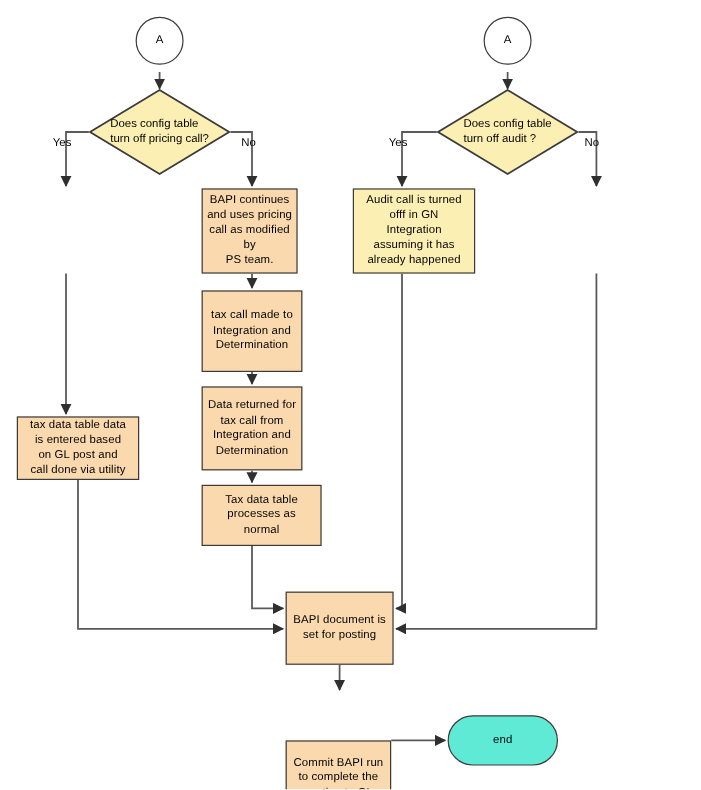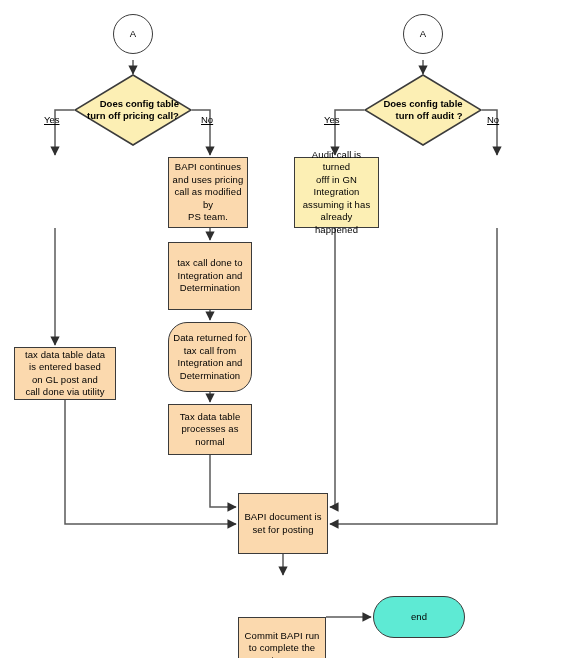--- a/index.html
+++ b/index.html
@@ -74,34 +74,32 @@
   }
   .diamond-label {
     position: absolute;
     left: 0;
     top: 0;
     width: 100%;
     height: 100%;
     display: flex;
     align-items: center;
     justify-content: center;
-    text-align: right;
+    text-align: left;
     font-size: 9.5px;
     line-height: 12.5px;
     color: #000000;
     white-space: pre-line;
-    font-weight: bold;
   }
   .edge-label {
     position: absolute;
     font-size: 9.5px;
     color: #000000;
     line-height: 11px;
     white-space: nowrap;
-    text-decoration: underline;
   }
 </style>
 </head>
 <body>
 
 <div id="canvas">
 
   <svg id="edges" viewBox="0 0 584 658" width="584" height="658">
     <defs>
       <marker id="arrow" viewBox="0 0 10 10" refX="9.2" refY="5" markerWidth="6.2" markerHeight="6.2" orient="auto-start-reverse">
@@ -174,43 +172,43 @@
   <div class="edge-label" style="left:487px; top:114px;">No</div>
 
 
   <div class="node proc" style="left:168px; top:157px; width:80px; height:71px;">
     <span class="txt">BAPI continues
 and uses pricing
 call as modified by
 PS team.</span>
   </div>
 
-  <div class="node proc-alt" style="left:294px; top:157px; width:85px; height:71px;">
+  <div class="node proc-alt" style="left:294px; top:157px; width:102px; height:71px;">
     <span class="txt">Audit call is turned
 offf in GN
 Integration
 assuming it has
 already happened</span>
   </div>
 
 
   <div class="node proc" style="left:168px; top:242px; width:84px; height:68px;">
-    <span class="txt">tax call done to
+    <span class="txt">tax call made to
 Integration and
 Determination</span>
   </div>
 
-  <div class="node proc" style="left:168px; top:322px; width:84px; height:70px;border-radius:19px;">
+  <div class="node proc" style="left:168px; top:322px; width:84px; height:70px;">
     <span class="txt">Data returned for
 tax call from
 Integration and
 Determination</span>
   </div>
 
-  <div class="node proc" style="left:168px; top:404px; width:84px; height:51px;">
+  <div class="node proc" style="left:168px; top:404px; width:100px; height:51px;">
     <span class="txt">Tax data  table
 processes as
 normal</span>
   </div>
 
   <div class="node proc" style="left:238px; top:493px; width:90px; height:61px;">
     <span class="txt">BAPI document is
 set for posting</span>
   </div>
 

